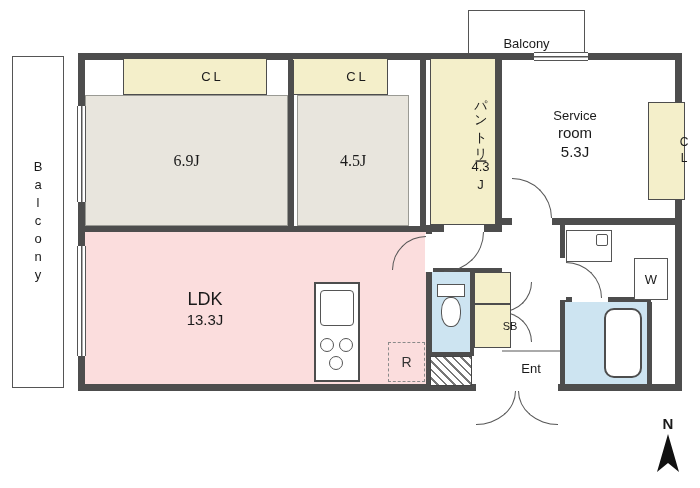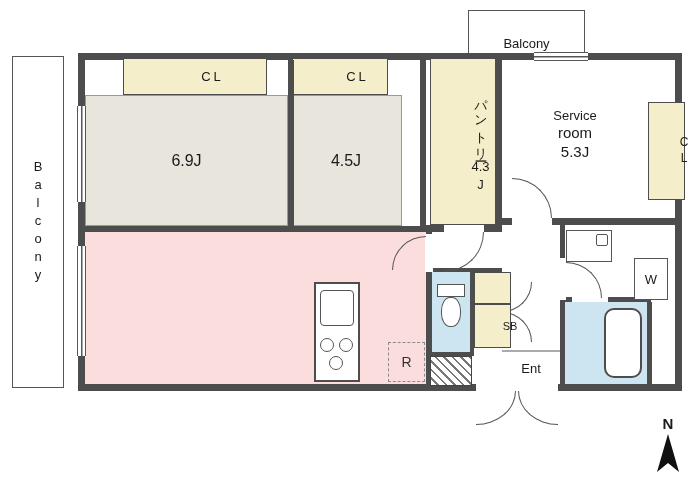--- a/index.html
+++ b/index.html
@@ -2,21 +2,21 @@
 <html><head>
 <meta charset="utf-8">
 <style>
   html,body{margin:0;padding:0;background:#fff;}
   .plan{position:relative;width:700px;height:488px;background:#fff;overflow:hidden;
         font-family:"Liberation Sans",sans-serif;color:#1a1a1a;}
   .abs{position:absolute;box-sizing:border-box;}
   .wall{background:#4d4d4d;}
   .thin{border:1.5px solid #555;background:#fff;}
   .cream{background:#f4efca;border:1.5px solid #4d4d4d;padding-left:35px;}
-  .gray-room{background:#e8e5dd;border:1px solid #9a9a94;}
+  .gray-room{background:#e8e5dd;border:1px solid #9a9a94;font-family:Liberation Serif, serif;}
   .pink{background:#fbdddd;}
   .wet{background:#cde4f1;}
   .lbl{display:flex;align-items:center;justify-content:center;text-align:center;}
   .vtext{writing-mode:vertical-rl;text-orientation:upright;letter-spacing:2px;}
   .arc{position:absolute;box-sizing:border-box;}
   .arc-br{border-right:1.5px solid #555;border-bottom:1.5px solid #555;border-radius:0 0 100% 0;}
   .arc-bl{border-left:1.5px solid #555;border-bottom:1.5px solid #555;border-radius:0 0 0 100%;}
   .arc-tr{border-top:1.5px solid #555;border-right:1.5px solid #555;border-radius:0 100% 0 0;}
   .arc-tl{border-top:1.5px solid #555;border-left:1.5px solid #555;border-radius:100% 0 0 0;}
   .win-v{background:#fff;border-left:1.5px solid #555;border-right:1.5px solid #555;
@@ -41,21 +41,21 @@
 
   <div class="abs thin lbl" style="left:12px;top:56px;width:52px;height:332px;">
     <span class="vtext" style="font-size:13px;letter-spacing:3px;">Balcony</span>
   </div>
 
   <div class="abs" style="left:78px;top:53px;width:604px;height:338px;border:7px solid #4d4d4d;background:#fff;"></div>
 
   <div class="abs gray-room lbl" style="left:85px;top:95px;width:203px;height:131px;">
     <span style="font-size:16px;">6.9J</span>
   </div>
-  <div class="abs gray-room lbl" style="left:290px;top:95px;width:112px;height:131px;">
+  <div class="abs gray-room lbl" style="left:297px;top:95px;width:112px;height:131px;">
     <span style="font-size:16px;">4.5J</span>
   </div>
 
   <div class="abs cream lbl" style="left:123px;top:58px;width:144px;height:37px;">
     <span style="font-size:13px;letter-spacing:3px;">CL</span>
   </div>
   <div class="abs cream lbl" style="left:292px;top:58px;width:96px;height:37px;">
     <span style="font-size:13px;letter-spacing:3px;">CL</span>
   </div>
 
@@ -69,20 +69,24 @@
     <span style="font-size:13px;">Service</span>
     <span style="font-size:15px;">room</span>
     <span style="font-size:15px;">5.3J</span>
   </div>
 
   <div class="abs cream lbl" style="left:648px;top:102px;width:27px;height:98px;">
     <span class="vtext" style="font-size:12px;">CL</span>
   </div>
 
   <div class="abs pink" style="left:85px;top:232px;width:341px;height:152px;"></div>
+  <div class="abs" style="left:120px;top:286px;width:170px;height:46px;display:flex;flex-direction:column;align-items:center;justify-content:center;line-height:1.2;">
+    <span style="font-size:18px;">LDK</span>
+    <span style="font-size:15px;">13.3J</span>
+  </div>
 
   <div class="abs wall" style="left:288px;top:60px;width:6px;height:166px;"></div>
   <div class="abs wall" style="left:420px;top:60px;width:6px;height:166px;"></div>
   <div class="abs wall" style="left:496px;top:60px;width:6px;height:165px;"></div>
   <div class="abs wall" style="left:85px;top:226px;width:341px;height:6px;"></div>
   <div class="abs wall" style="left:426px;top:225px;width:18px;height:7px;"></div>
   <div class="abs wall" style="left:484px;top:225px;width:18px;height:7px;"></div>
   <div class="abs wall" style="left:496px;top:218px;width:16px;height:7px;"></div>
   <div class="abs wall" style="left:552px;top:218px;width:123px;height:7px;"></div>
   <div class="abs wall" style="left:560px;top:225px;width:5px;height:166px;"></div>

